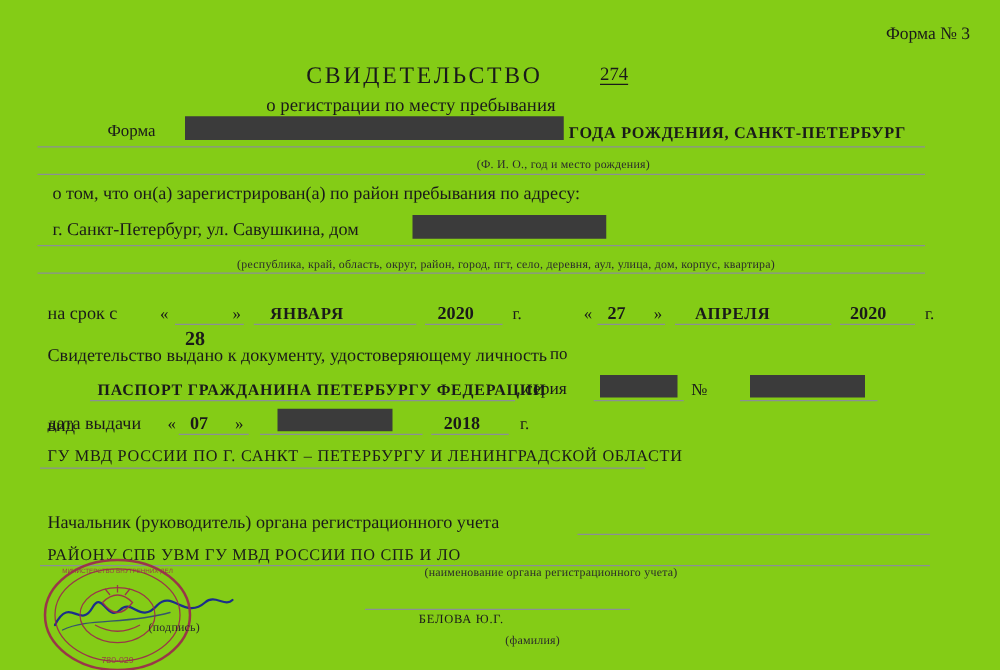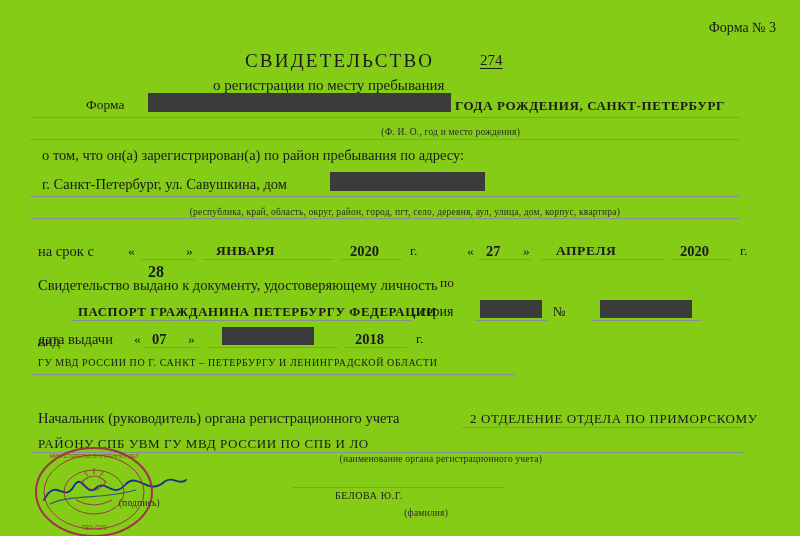--- a/index.html
+++ b/index.html
@@ -150,25 +150,24 @@
   <div class="abs lbl" style="left:134px; top:331px;">«</div>
   <div class="abs lbl bold" style="left:152px; top:331px; font-size:14.5px;">07</div>
   <div class="abs lbl" style="left:188px; top:331px;">»</div>
   <div class="rule" style="left:143px; top:347px; width:56px;"></div>
   <div class="redact" style="left:222px; top:327px; width:92px; height:18px;"></div>
   <div class="rule" style="left:208px; top:347px; width:130px;"></div>
   <div class="abs lbl bold" style="left:355px; top:331px; font-size:14.5px;">2018</div>
   <div class="rule" style="left:345px; top:347px; width:62px;"></div>
   <div class="abs lbl" style="left:416px; top:331px;">г.</div>
 
-  <div class="abs lbl sp" style="left:38px; top:357px; font-size:10px;">ГУ  МВД  РОССИИ  ПО  Г. САНКТ – ПЕТЕРБУРГУ  И  ЛЕНИНГРАДСКОЙ ОБЛАСТИ</div>
+  <div class="abs lbl sp" style="left:38px; top:357px; font-size:13px;">ГУ  МВД  РОССИИ  ПО  Г. САНКТ – ПЕТЕРБУРГУ  И  ЛЕНИНГРАДСКОЙ ОБЛАСТИ</div>
   <div class="rule" style="left:32px; top:374px; width:484px;"></div>
 
   <div class="abs lbl" style="left:38px; top:410px; font-size:14.5px;">Начальник (руководитель) органа регистрационного учета</div>
-  <div class="abs lbl sp" style="left:470px; top:411px; font-size:13px;">2 ОТДЕЛЕНИЕ ОТДЕЛА  ПО ПРИМОРСКОМУ</div>
   <div class="rule" style="left:462px; top:427px; width:282px;"></div>
 
   <div class="abs lbl sp" style="left:38px; top:436px; font-size:13px;">РАЙОНУ СПБ УВМ  ГУ  МВД РОССИИ  ПО  СПБ  И  ЛО</div>
   <div class="rule" style="left:32px; top:452px; width:712px;"></div>
   <div class="abs tiny center" style="left:232px; top:454px; width:310px;">(наименование органа регистрационного учета)</div>
 
   <svg id="signature" class="abs" viewBox="0 0 150 40">
     <path d="M4 30 C 16 6, 24 34, 34 16 C 42 2, 46 28, 56 18 C 66 8, 72 30, 86 14 C 98 2, 108 26, 124 12 C 132 5, 140 16, 146 10" fill="none" stroke="#1b2f8a" stroke-width="1.8" stroke-linecap="round"></path>
     <path d="M10 34 C 30 24, 60 30, 96 20" fill="none" stroke="#1b2f8a" stroke-width="1.1" stroke-linecap="round" opacity="0.75"></path>
   </svg>

